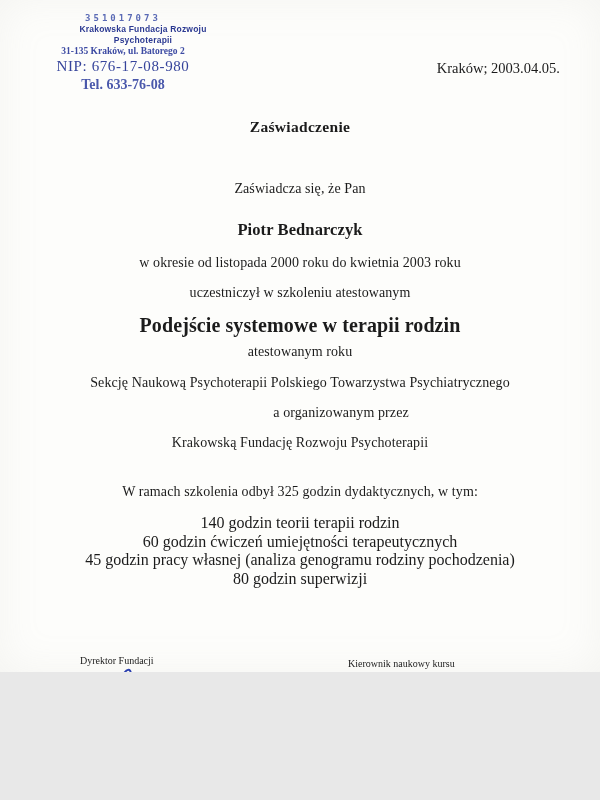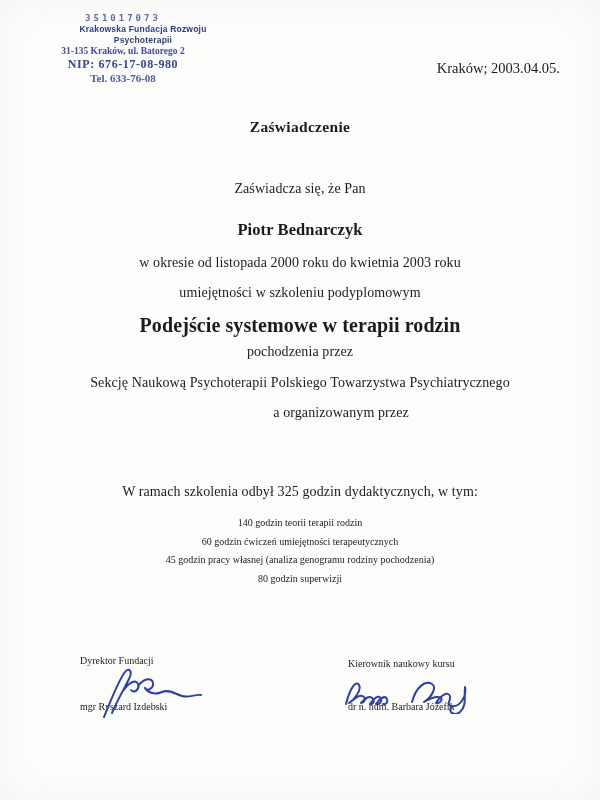--- a/index.html
+++ b/index.html
@@ -4,21 +4,21 @@
 <style>
   html, body {
     margin: 0;
     padding: 0;
     background: #e8e8e8;
     font-family: "Liberation Serif", "DejaVu Serif", serif;
   }
   .page {
     position: relative;
     width: 600px;
-    height: 800px;
+    height: 672px;
     margin: 0 auto;
     background: #fdfdfb;
     color: #1b1b1b;
     overflow: hidden;
     box-shadow: inset 0 0 40px rgba(180,180,170,0.12);
   }
   
   .stamp {
     position: absolute;
     top: 13px;
@@ -43,27 +43,27 @@
     color: #2c3a92;
     letter-spacing: 0.2px;
     margin-left: 40px;
   }
   .stamp .addr {
     font-size: 9.5px;
     font-weight: bold;
     color: #3d4ba3;
   }
   .stamp .nip {
-    font-size: 12px;
-    font-weight: bold;
+    font-size: 15px;
+    font-weight: normal;
     letter-spacing: 0.6px;
     color: #36449b;
   }
   .stamp .tel {
-    font-size: 11px;
+    font-size: 14px;
     font-weight: bold;
     color: #4a58ab;
   }
   
   .date-line {
     position: absolute;
     top: 60px;
     right: 40px;
     font-size: 14.5px;
   }
@@ -87,21 +87,21 @@
   .attorg-line  { top: 375px; }
   .organ-line   { top: 405px; padding-left: 41px; }
   .orgorg-line  { top: 435px; }
   .hoursintro-line { top: 484px; }
   .hours-list {
     position: absolute;
     top: 514px;
     left: 0;
     width: 100%;
     text-align: center;
-    font-size: 10px;
+    font-size: 16px;
     line-height: 18.5px;
   }
   
   .sig-block { position: absolute; font-size: 10px; }
   .sig-left  { left: 80px;  top: 655px; }
   .sig-right { left: 348px; top: 658px; }
   .sig-role  { display: block; }
   .sig-name  { display: block; }
   .sig-left  .sig-name { margin-top: 35px; }
   .sig-right .sig-name { margin-top: 32px; }
@@ -132,25 +132,26 @@
     <div class="tel">Tel. 633-76-08</div>
   </div>
 
   <div class="date-line">Kraków; 2003.04.05.</div>
 
   <div class="cline title-line bold">Zaświadczenie</div>
 
   <div class="cline name-line bold">Piotr Bednarczyk</div>
   <div class="cline intro-line">Zaświadcza się, że Pan</div>
   <div class="cline period-line">w okresie od listopada 2000 roku do kwietnia 2003 roku</div>
-  <div class="cline partic-line">umiejętności w szkoleniu podyplomowym</div>
+  <div class="cline partic-line">uczestniczył w szkoleniu atestowanym</div>
   <div class="cline course-line bold">Podejście systemowe w terapii rodzin</div>
-  <div class="cline attest-line">pochodzenia przez</div>
+  <div class="cline attest-line">atestowanym roku</div>
   <div class="cline attorg-line">Sekcję Naukową Psychoterapii Polskiego Towarzystwa Psychiatrycznego</div>
   <div class="cline organ-line">a organizowanym przez</div>
+  <div class="cline orgorg-line">Krakowską Fundację Rozwoju Psychoterapii</div>
   <div class="cline hoursintro-line">W ramach szkolenia odbył 325 godzin dydaktycznych, w tym:</div>
 
   <div class="hours-list">
     <div>140 godzin teorii terapii rodzin</div>
     <div>60 godzin ćwiczeń umiejętności terapeutycznych</div>
     <div>45 godzin pracy własnej (analiza genogramu rodziny pochodzenia)</div>
     <div>80 godzin superwizji</div>
   </div>
 
   <div class="sig-block sig-left">

